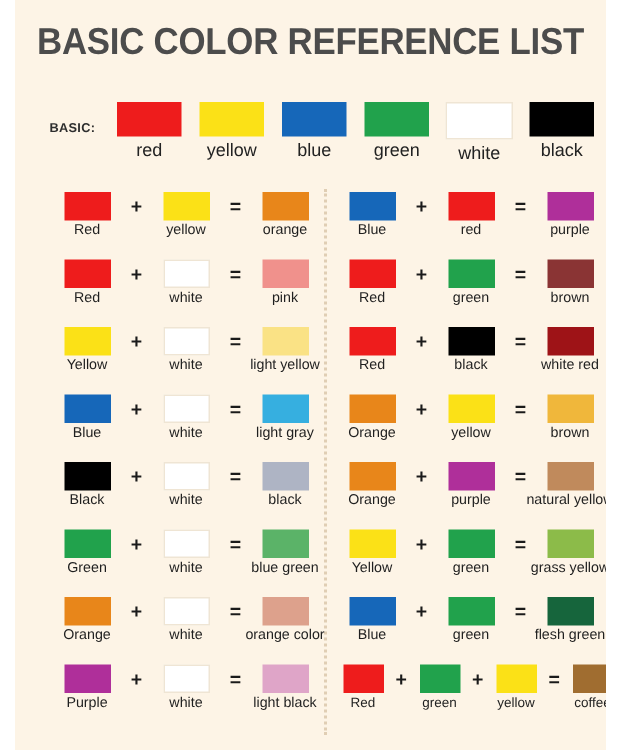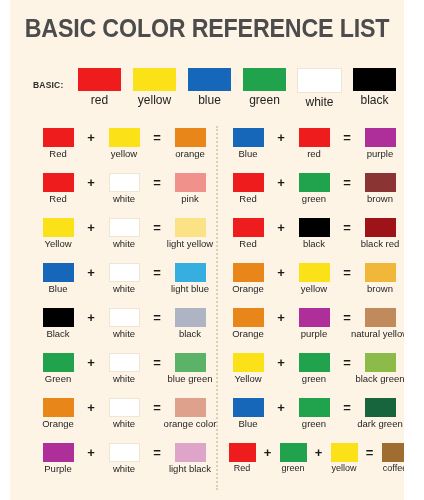--- a/index.html
+++ b/index.html
@@ -298,21 +298,21 @@
         <div class="row-labels">
           <div class="lb-slot">
             <div class="lb">Blue</div>
           </div>
           <div class="op-slot"></div>
           <div class="lb-slot">
             <div class="lb">white</div>
           </div>
           <div class="op-slot"></div>
           <div class="lb-slot">
-            <div class="lb">light blue</div>
+            <div class="lb">light gray</div>
           </div>
         </div>
       </div>
       <div class="row">
         <div class="row-swatches">
           <div class="sw-slot">
             <div class="sw" style="background: rgb(0, 0, 0);"></div>
           </div>
           <div class="op-slot">+</div>
           <div class="sw-slot">
@@ -496,21 +496,21 @@
         <div class="row-labels">
           <div class="lb-slot">
             <div class="lb">Red</div>
           </div>
           <div class="op-slot"></div>
           <div class="lb-slot">
             <div class="lb">black</div>
           </div>
           <div class="op-slot"></div>
           <div class="lb-slot">
-            <div class="lb">black red</div>
+            <div class="lb">white red</div>
           </div>
         </div>
       </div>
       <div class="row">
         <div class="row-swatches">
           <div class="sw-slot">
             <div class="sw" style="background: rgb(232, 134, 26);"></div>
           </div>
           <div class="op-slot">+</div>
           <div class="sw-slot">
@@ -580,21 +580,21 @@
         <div class="row-labels">
           <div class="lb-slot">
             <div class="lb">Yellow</div>
           </div>
           <div class="op-slot"></div>
           <div class="lb-slot">
             <div class="lb">green</div>
           </div>
           <div class="op-slot"></div>
           <div class="lb-slot">
-            <div class="lb">black green</div>
+            <div class="lb">grass yellow</div>
           </div>
         </div>
       </div>
       <div class="row">
         <div class="row-swatches">
           <div class="sw-slot">
             <div class="sw" style="background: rgb(22, 103, 185);"></div>
           </div>
           <div class="op-slot">+</div>
           <div class="sw-slot">
@@ -608,21 +608,21 @@
         <div class="row-labels">
           <div class="lb-slot">
             <div class="lb">Blue</div>
           </div>
           <div class="op-slot"></div>
           <div class="lb-slot">
             <div class="lb">green</div>
           </div>
           <div class="op-slot"></div>
           <div class="lb-slot">
-            <div class="lb">dark green</div>
+            <div class="lb">flesh green</div>
           </div>
         </div>
       </div>
       <div class="row triple">
         <div class="row-swatches">
           <div class="sw-slot">
             <div class="sw" style="background: rgb(238, 28, 28);"></div>
           </div>
           <div class="op-slot">+</div>
           <div class="sw-slot">

